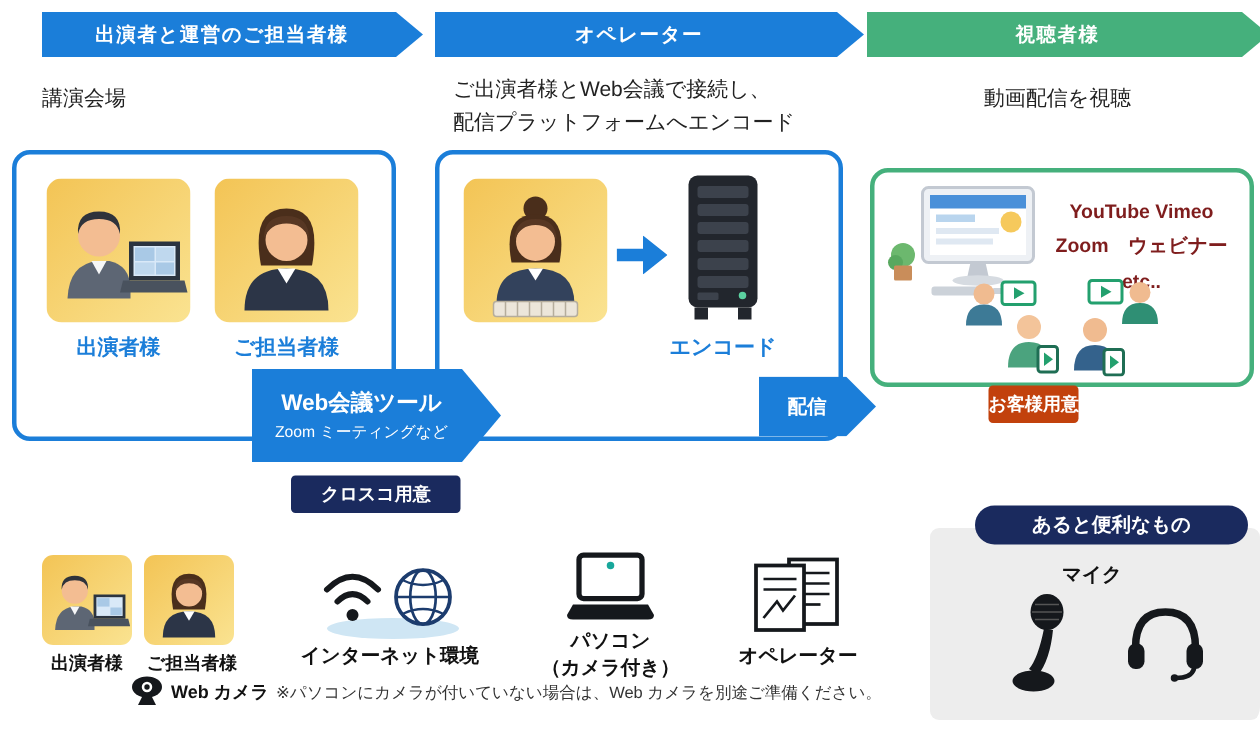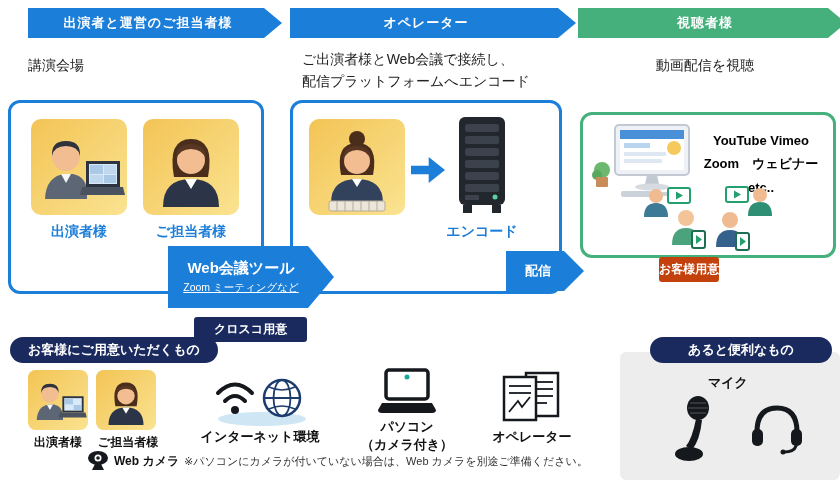--- a/index.html
+++ b/index.html
@@ -9,21 +9,21 @@
   .banner{position:absolute;display:flex;align-items:center;justify-content:center;
           color:#fff;font-weight:bold;font-size:13px;letter-spacing:1px;}
   .banner.blue{background:#1b7ed9;}
   .banner.green{background:#45b07c;}
   .point-right{clip-path:polygon(0 0,calc(100% - 18px) 0,100% 50%,calc(100% - 18px) 100%,0 100%);padding-right:14px;}
   .subtitle{position:absolute;font-size:14px;color:#222;}
   .panel{position:absolute;background:#fff;border-radius:12px;}
   .panel.blue{border:3px solid #1b7ed9;}
   .panel.green{border:3px solid #45b07c;}
   .role-label{position:absolute;text-align:center;font-weight:bold;font-size:14px;color:#1b7ed9;}
-  .green-text{position:absolute;color:#000000;font-weight:bold;font-size:13px;line-height:1.8;text-align:center;}
+  .green-text{position:absolute;color:#7f1d1d;font-weight:bold;font-size:13px;line-height:1.8;text-align:center;}
   .badge{position:absolute;color:#fff;font-weight:bold;display:inline-flex;align-items:center;justify-content:center;}
   .badge.green{background:#c2410c;border-radius:3px;font-size:12px;padding:4px 0;}
   .badge.navy{background:#1a2a5e;border-radius:3px;font-size:12px;padding:4px 20px;}
   .pill{position:absolute;background:#1a2a5e;color:#fff;font-weight:bold;font-size:13px;border-radius:14px;
         height:26px;display:inline-flex;align-items:center;justify-content:center;padding:0 18px;z-index:6;}
   .big-arrow{position:absolute;background:#1b7ed9;color:#fff;display:flex;flex-direction:column;
              align-items:center;justify-content:center;z-index:5;
              clip-path:polygon(0 0,calc(100% - 26px) 0,100% 50%,calc(100% - 26px) 100%,0 100%);}
   .item-label{position:absolute;text-align:center;font-weight:bold;font-size:13px;color:#111;}
   .gray-box{position:absolute;background:#ededed;border-radius:6px;}
@@ -173,29 +173,28 @@
       <circle cx="102" cy="35" r="8" fill="#f0bb90"></circle>
       <path d="M88 62 Q88 45 102 45 Q116 45 116 62 Z" fill="#34628c"></path>
       <rect x="108" y="48" width="13" height="17" rx="2" fill="#fff" stroke="#1f6e54" stroke-width="2"></rect>
       <path d="M112 52 L112 61 L118 56.5 Z" fill="#23a06e"></path>
     </svg>
   </div>
   <div class="badge green" style="left:659px;top:257px;">お客様用意</div>
 
   <div class="big-arrow" style="left:168px;top:246px;width:166px;height:62px;">
     <span style="font-size:15px;font-weight:bold;margin-right:20px;">Web会議ツール</span>
-    <span style="font-size:10.5px;margin-right:20px;margin-top:3px;text-decoration:underline;">Zoom ミーティングなど</span>
+    <span style="font-size:10.5px;margin-right:20px;margin-top:3px;">Zoom ミーティングなど</span>
   </div>
   <div class="badge navy" style="left:194px;top:317px;">クロスコ用意</div>
   <div class="big-arrow" style="left:506px;top:251px;width:78px;height:40px;
        clip-path:polygon(0 0,calc(100% - 20px) 0,100% 50%,calc(100% - 20px) 100%,0 100%);">
     <span style="font-size:13px;font-weight:bold;margin-right:14px;">配信</span>
   </div>
 
-  <div class="pill" style="left:10px;top:337px;">お客様にご用意いただくもの</div>
 
   <svg class="abs" style="left:28px;top:370px;" width="60" height="60" viewBox="0 0 96 96">
     <defs>
         <linearGradient id="gD" x1="0" y1="0" x2="1" y2="1">
       <stop offset="0" stop-color="#f3c455"></stop>
           <stop offset="1" stop-color="#fae391"></stop>
         </linearGradient>
       </defs>
     <rect width="96" height="96" rx="12" fill="url(#gD)"></rect>
     <path d="M14 80 Q15 57 34 55 L42 55 Q56 58 56 74 L56 80 Z" fill="#5d6674"></path>

